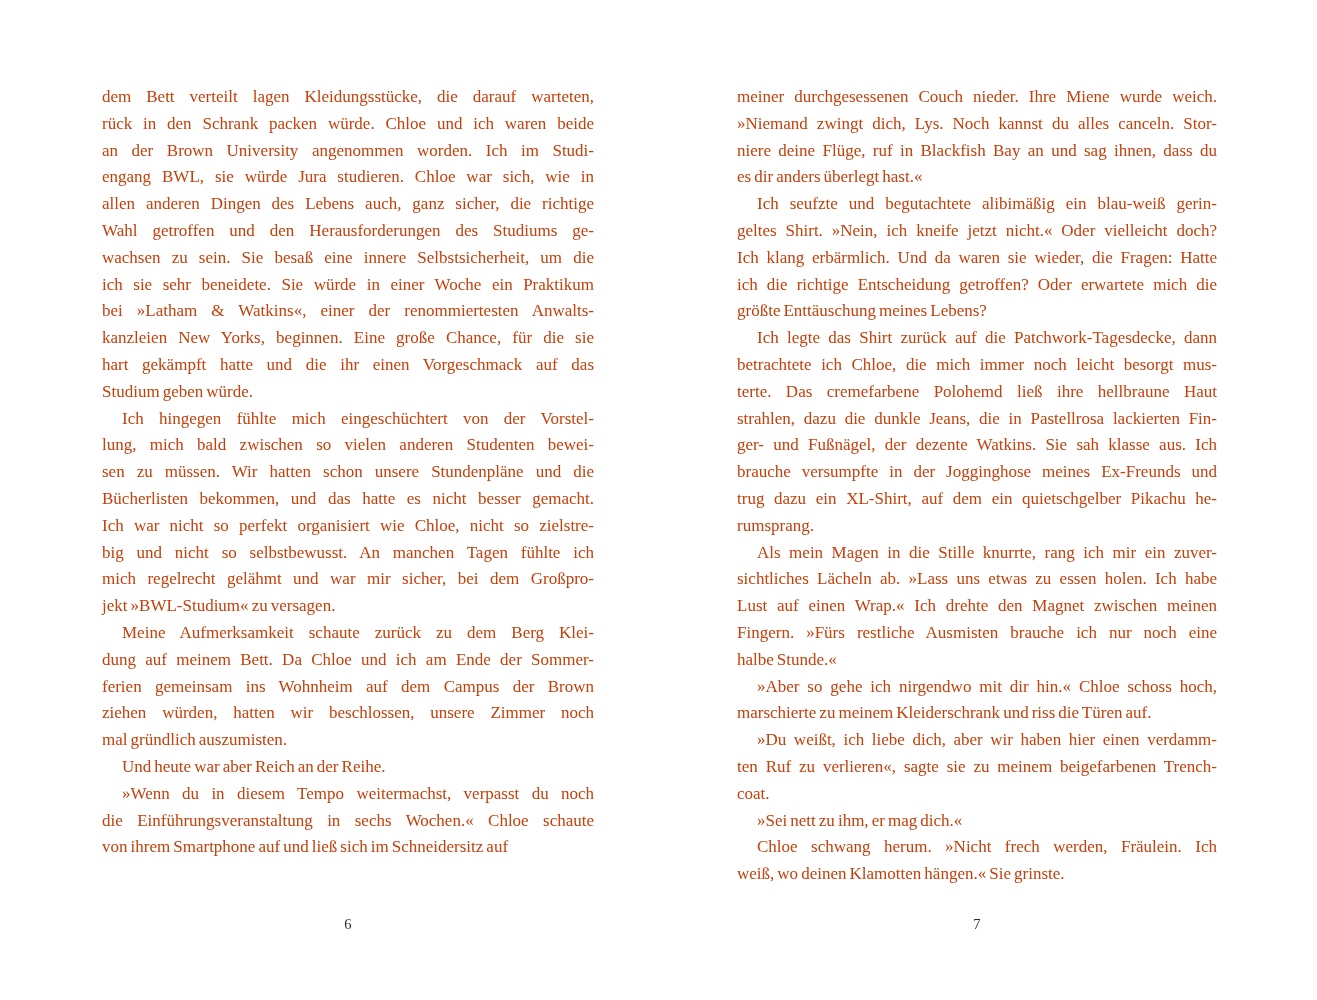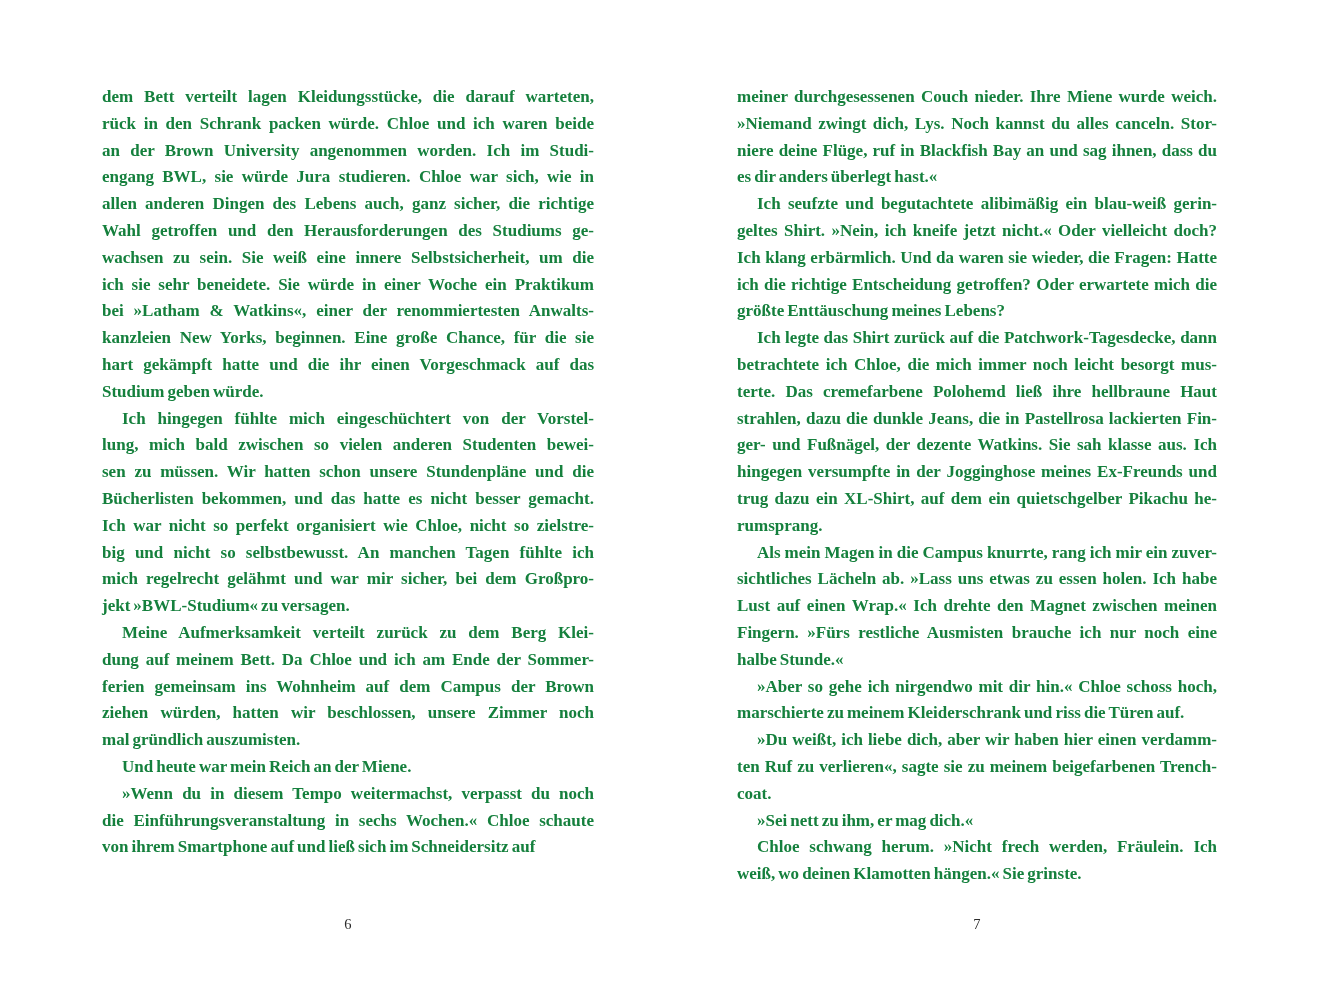--- a/index.html
+++ b/index.html
@@ -15,22 +15,21 @@
     overflow: hidden;
     font-family: "Liberation Serif", "DejaVu Serif", serif;
     color: #1e1e1e;
   }
   .text-block {
     position: absolute;
     top: 84px;
     font-size: 17px;
     line-height: 26.8px;
     word-spacing: -1.2px;
-    color: #15803d;
-    font-weight: bold;
+    color: #c2410c;
   }
   .text-block.left  { left: 102px; width: 492px; }
   .text-block.right { left: 737px; width: 480px; }
   .para { margin: 0; padding: 0; }
   .line {
     text-align: justify;
     text-align-last: justify;
     white-space: normal;
   }
   .line.last { text-align-last: left; }
@@ -53,46 +52,46 @@
 <div class="spread">
 
   <div class="text-block left">
       <div class="para">
         <div class="line">dem Bett verteilt lagen Kleidungsstücke, die darauf warteten,</div>
         <div class="line">rück in den Schrank packen würde. Chloe und ich waren beide</div>
         <div class="line">an der Brown University angenommen worden. Ich im Studi-</div>
         <div class="line">engang BWL, sie würde Jura studieren. Chloe war sich, wie in</div>
         <div class="line">allen anderen Dingen des Lebens auch, ganz sicher, die richtige</div>
         <div class="line">Wahl getroffen und den Herausforderungen des Studiums ge-</div>
-        <div class="line">wachsen zu sein. Sie weiß eine innere Selbstsicherheit, um die</div>
+        <div class="line">wachsen zu sein. Sie besaß eine innere Selbstsicherheit, um die</div>
         <div class="line">ich sie sehr beneidete. Sie würde in einer Woche ein Praktikum</div>
         <div class="line">bei »Latham &amp; Watkins«, einer der renommiertesten Anwalts-</div>
         <div class="line">kanzleien New Yorks, beginnen. Eine große Chance, für die sie</div>
         <div class="line">hart gekämpft hatte und die ihr einen Vorgeschmack auf das</div>
         <div class="line last">Studium geben würde.</div>
       </div>
       <div class="para">
         <div class="line indent">Ich hingegen fühlte mich eingeschüchtert von der Vorstel-</div>
         <div class="line">lung, mich bald zwischen so vielen anderen Studenten bewei-</div>
         <div class="line">sen zu müssen. Wir hatten schon unsere Stundenpläne und die</div>
         <div class="line">Bücherlisten bekommen, und das hatte es nicht besser gemacht.</div>
         <div class="line">Ich war nicht so perfekt organisiert wie Chloe, nicht so zielstre-</div>
         <div class="line">big und nicht so selbstbewusst. An manchen Tagen fühlte ich</div>
         <div class="line">mich regelrecht gelähmt und war mir sicher, bei dem Großpro-</div>
         <div class="line last">jekt »BWL-Studium« zu versagen.</div>
       </div>
       <div class="para">
-        <div class="line indent">Meine Aufmerksamkeit verteilt zurück zu dem Berg Klei-</div>
+        <div class="line indent">Meine Aufmerksamkeit schaute zurück zu dem Berg Klei-</div>
         <div class="line">dung auf meinem Bett. Da Chloe und ich am Ende der Sommer-</div>
         <div class="line">ferien gemeinsam ins Wohnheim auf dem Campus der Brown</div>
         <div class="line">ziehen würden, hatten wir beschlossen, unsere Zimmer noch</div>
         <div class="line last">mal gründlich auszumisten.</div>
       </div>
       <div class="para">
-        <div class="line last indent">Und heute war mein Reich an der Miene.</div>
+        <div class="line last indent">Und heute war aber Reich an der Reihe.</div>
       </div>
       <div class="para">
         <div class="line indent">»Wenn du in diesem Tempo weitermachst, verpasst du noch</div>
         <div class="line">die Einführungsveranstaltung in sechs Wochen.« Chloe schaute</div>
         <div class="line last">von ihrem Smartphone auf und ließ sich im Schneidersitz auf</div>
       </div>
     </div>
 
   <div class="text-block right">
       <div class="para">
@@ -107,26 +106,26 @@
         <div class="line">Ich klang erbärmlich. Und da waren sie wieder, die Fragen: Hatte</div>
         <div class="line">ich die richtige Entscheidung getroffen? Oder erwartete mich die</div>
         <div class="line last">größte Enttäuschung meines Lebens?</div>
       </div>
       <div class="para">
         <div class="line indent">Ich legte das Shirt zurück auf die Patchwork-Tagesdecke, dann</div>
         <div class="line">betrachtete ich Chloe, die mich immer noch leicht besorgt mus-</div>
         <div class="line">terte. Das cremefarbene Polohemd ließ ihre hellbraune Haut</div>
         <div class="line">strahlen, dazu die dunkle Jeans, die in Pastellrosa lackierten Fin-</div>
         <div class="line">ger- und Fußnägel, der dezente Watkins. Sie sah klasse aus. Ich</div>
-        <div class="line">hingegen versumpfte in der Jogginghose meines Ex-Freunds und</div>
+        <div class="line">brauche versumpfte in der Jogginghose meines Ex-Freunds und</div>
         <div class="line">trug dazu ein XL-Shirt, auf dem ein quietschgelber Pikachu he-</div>
         <div class="line last">rumsprang.</div>
       </div>
       <div class="para">
-        <div class="line indent">Als mein Magen in die Campus knurrte, rang ich mir ein zuver-</div>
+        <div class="line indent">Als mein Magen in die Stille knurrte, rang ich mir ein zuver-</div>
         <div class="line">sichtliches Lächeln ab. »Lass uns etwas zu essen holen. Ich habe</div>
         <div class="line">Lust auf einen Wrap.« Ich drehte den Magnet zwischen meinen</div>
         <div class="line">Fingern. »Fürs restliche Ausmisten brauche ich nur noch eine</div>
         <div class="line last">halbe Stunde.«</div>
       </div>
       <div class="para">
         <div class="line indent">»Aber so gehe ich nirgendwo mit dir hin.« Chloe schoss hoch,</div>
         <div class="line last">marschierte zu meinem Kleiderschrank und riss die Türen auf.</div>
       </div>
       <div class="para">

